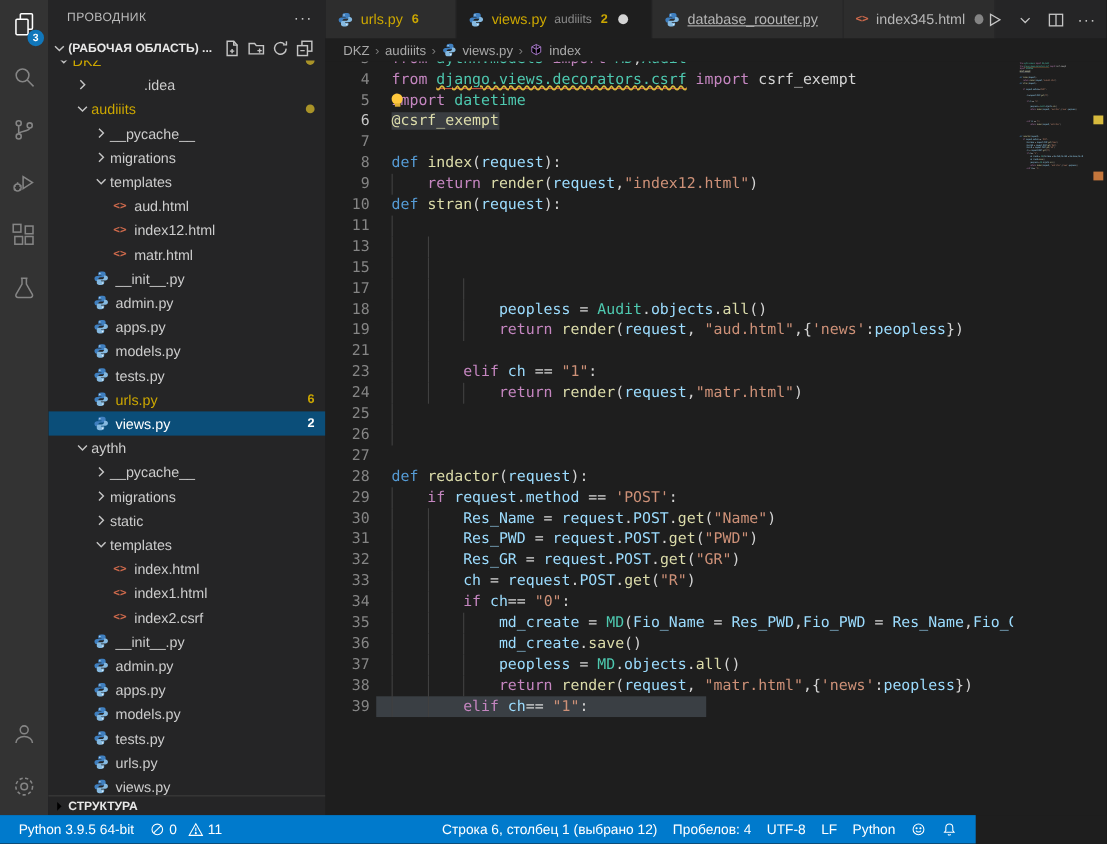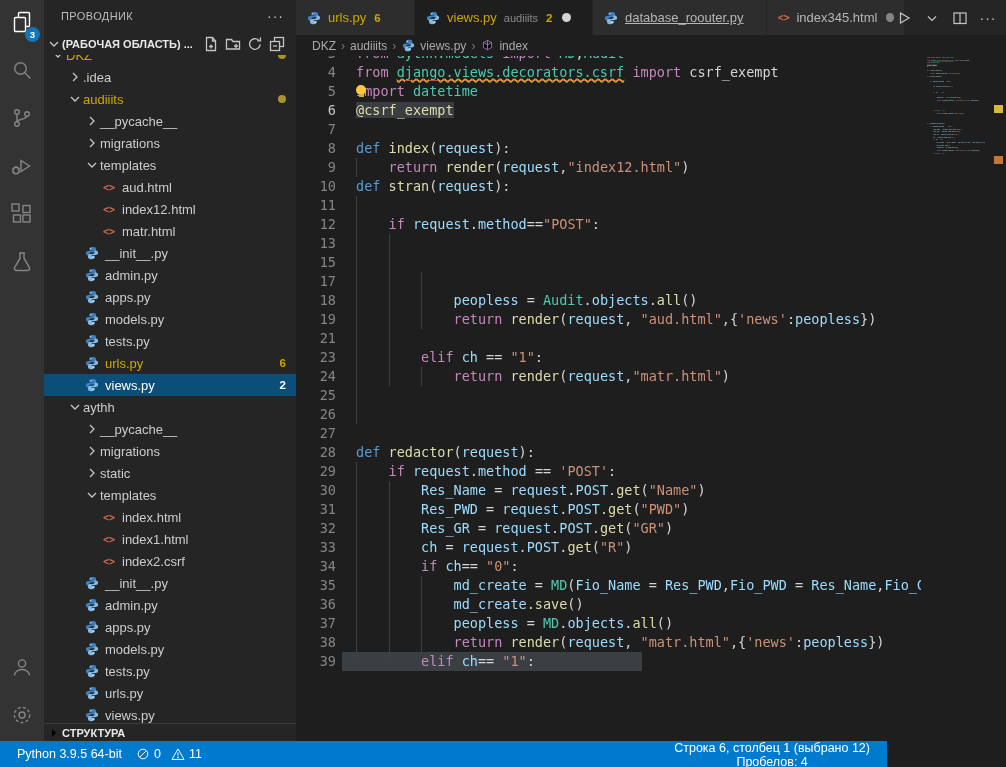--- a/index.html
+++ b/index.html
@@ -85,21 +85,21 @@
   
   #minimap { position:absolute; top:0; left:625px; width:64px; bottom:0; overflow:hidden; }
   #minimap-inner { transform:scale(0.1,0.14); transform-origin:0 0; width:625px; }
   #ruler { position:absolute; top:0; right:0; width:16px; bottom:0; background:#1e1e1e; }
   .ruler-mark { position:absolute; left:4px; width:9px; height:8px; }
 
   
   #statusbar { position:absolute; left:0; bottom:0; width:887px; height:26px; background:var(--statusbar); color:#ffffff; display:flex; font-size:12.5px; padding:0 10px; }
   .sb-item { display:flex; align-items:center; gap:4px; padding:0 7px; height:26px; cursor:pointer; white-space:nowrap; }
   .sb-item svg { width:14px; height:14px; stroke:#ffffff; fill:none; stroke-width:1.1; }
-  #sb-right { margin-left:auto; display:flex; align-items:center;flex-direction:column; }
+  #sb-right { margin-left:auto; display:flex; align-items:center; }
 </style>
 </head>
 <body>
 
 <div id="app">
   <div id="activitybar">
       <div class="ab-item active">
         <span><svg viewBox="0 0 24 24">
             <rect x="8.5" y="2.5" width="11" height="14" rx="1"></rect>
             <rect x="4.5" y="7.5" width="11" height="14" rx="1" fill="#333333"></rect>
@@ -199,21 +199,21 @@
     </div>
     <div id="tree-viewport">
       <div id="tree">
           <div class="tree-row" style="padding-left: 6px;">
             <span class="tree-chev"><svg viewBox="0 0 16 16">
                 <path d="M4 6l4 4 4-4"></path>
               </svg></span>
             <span class="lbl gold">DKZ</span>
             <span class="tree-dot"></span>
           </div>
-          <div class="tree-row" style="padding-left: 23px;">
+          <div class="tree-row" style="padding-left: 23px; gap: 48px;">
             <span class="tree-chev"><svg viewBox="0 0 16 16">
                 <path d="M6 4l4 4-4 4"></path>
               </svg></span>
             <span class="lbl">.idea</span>
           </div>
           <div class="tree-row" style="padding-left: 23px;">
             <span class="tree-chev"><svg viewBox="0 0 16 16">
                 <path d="M4 6l4 4 4-4"></path>
               </svg></span>
             <span class="lbl gold">audiiits</span>
@@ -606,25 +606,20 @@
             <span class="num">10</span>
             <pre><span class="tok-d">def</span><span class="tok-w"> </span><span class="tok-f">stran</span><span class="tok-w">(</span><span class="tok-v">request</span><span class="tok-w">):</span></pre>
           </div>
           <div class="crow">
             <span class="guide" style="left: 60px;"></span>
             <span class="num">11</span>
             <pre></pre>
           </div>
           <div class="crow">
             <span class="guide" style="left: 60px;"></span>
-            <span class="num">12</span>
-            <pre><span class="tok-w">    </span><span class="tok-k">if</span><span class="tok-w"> </span><span class="tok-v">request</span><span class="tok-w">.</span><span class="tok-v">method</span><span class="tok-w">==</span><span class="tok-s">"POST"</span><span class="tok-w">:</span></pre>
-          </div>
-          <div class="crow">
-            <span class="guide" style="left: 60px;"></span>
             <span class="guide" style="left: 92.5px;"></span>
             <span class="num">13</span>
             <pre></pre>
           </div>
           <div class="crow">
             <span class="guide" style="left: 60px;"></span>
             <span class="guide" style="left: 92.5px;"></span>
             <span class="num">15</span>
             <pre></pre>
           </div>

